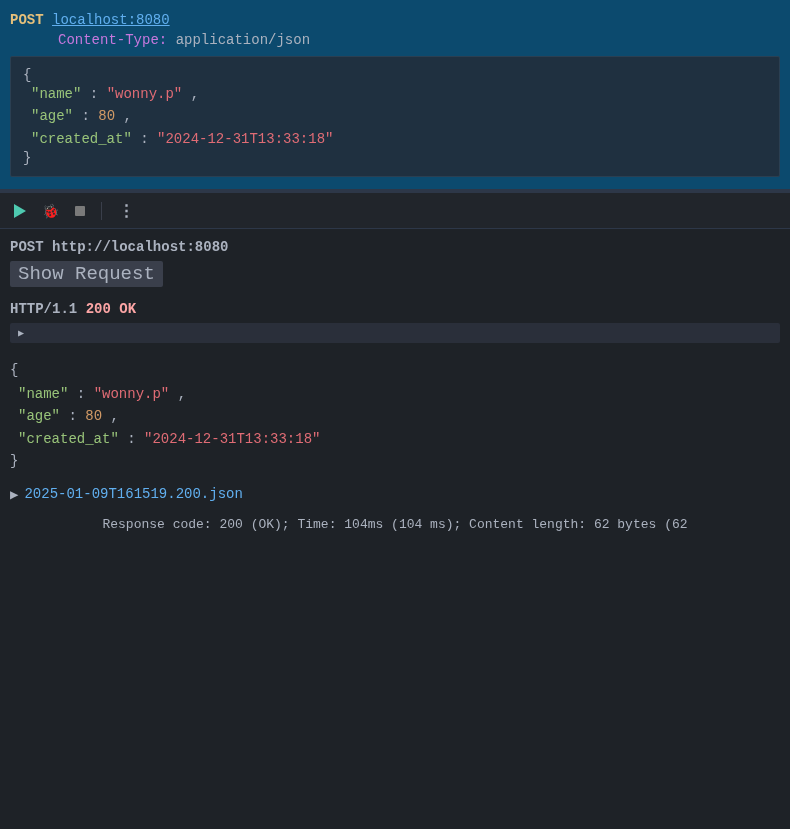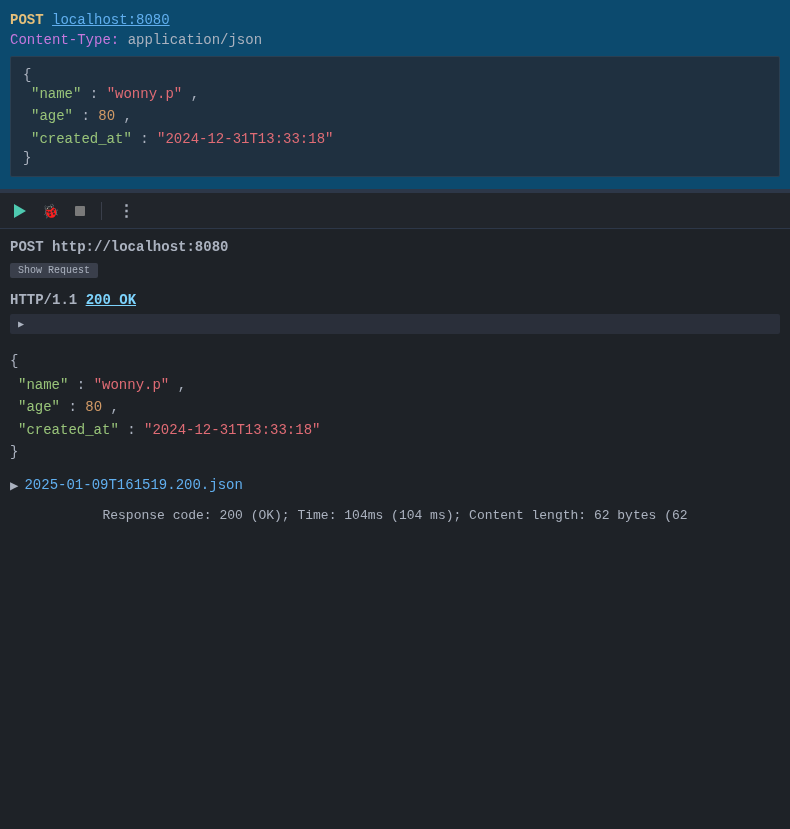--- a/index.html
+++ b/index.html
@@ -33,20 +33,21 @@
       font-weight: bold;
     }
 
     .url-text {
       color: #61afef;
       text-decoration: underline;
     }
 
     .content-type-line {
       margin-bottom: 8px;
+      margin-left: 48px;
     }
 
     .header-key {
       color: #c678dd;
     }
 
     .header-value {
       color: #abb2bf;
     }
 
@@ -151,33 +152,32 @@
 
     .show-request-btn {
       display: inline-block;
       background-color: #3a3f4b;
       color: #abb2bf;
       padding: 2px 8px;
       border-radius: 2px;
       cursor: pointer;
       border: none;
       font-family: 'Consolas', 'Courier New', monospace;
-      font-size: 10px;
+      font-size: 19px;
       margin-bottom: 14px;
     }
 
     .http-status {
       color: #abb2bf;
       font-weight: bold;
       margin-bottom: 6px;
     }
 
     .status-200 {
-      color: #7dd3fc;
-      text-decoration: underline;
+      color: #fca5a5;
     }
 
     .headers-line {
       display: flex;
       align-items: center;
       background-color: #2a2f3a;
       padding: 4px 8px;
       margin-bottom: 12px;
       cursor: pointer;
       border-radius: 2px;

